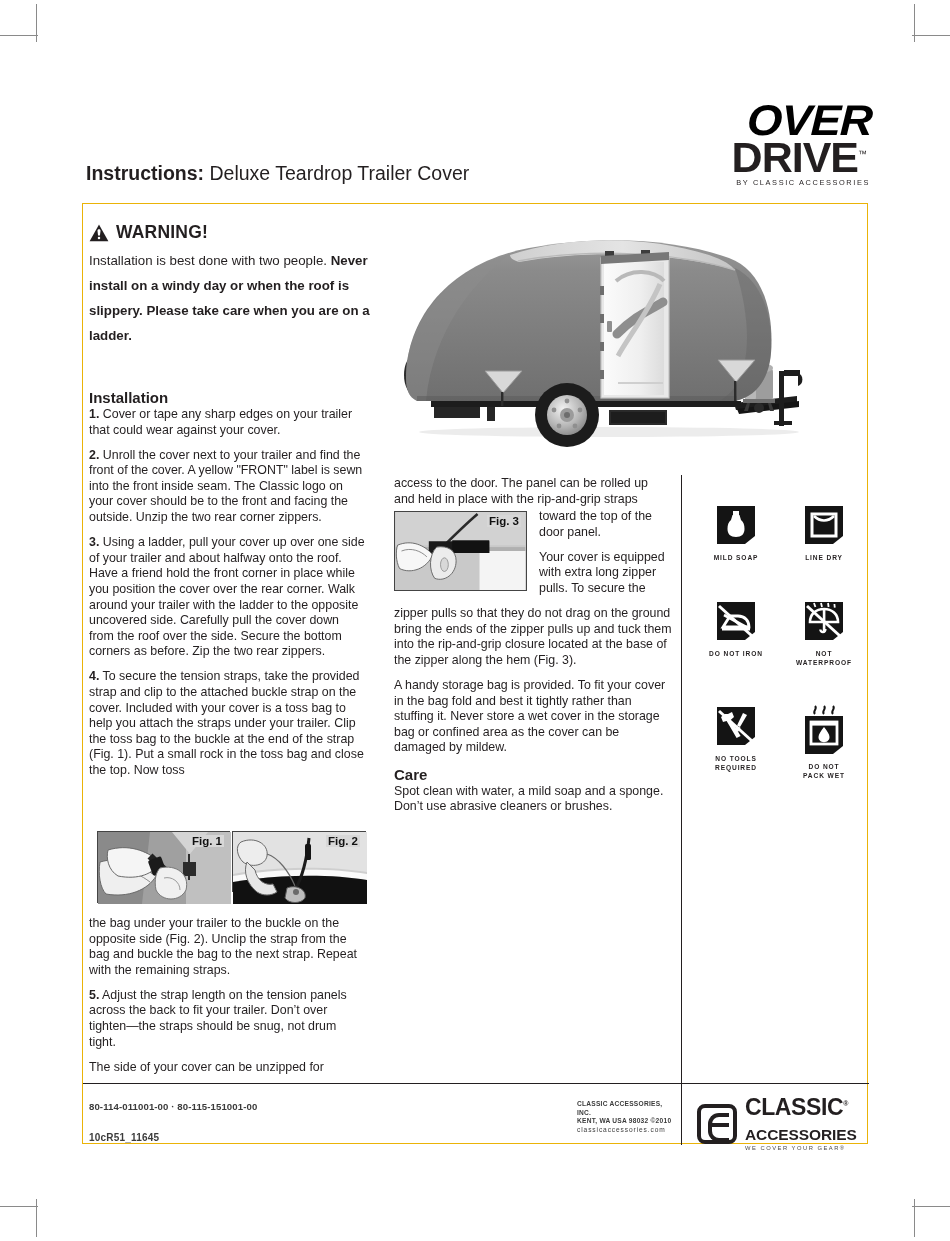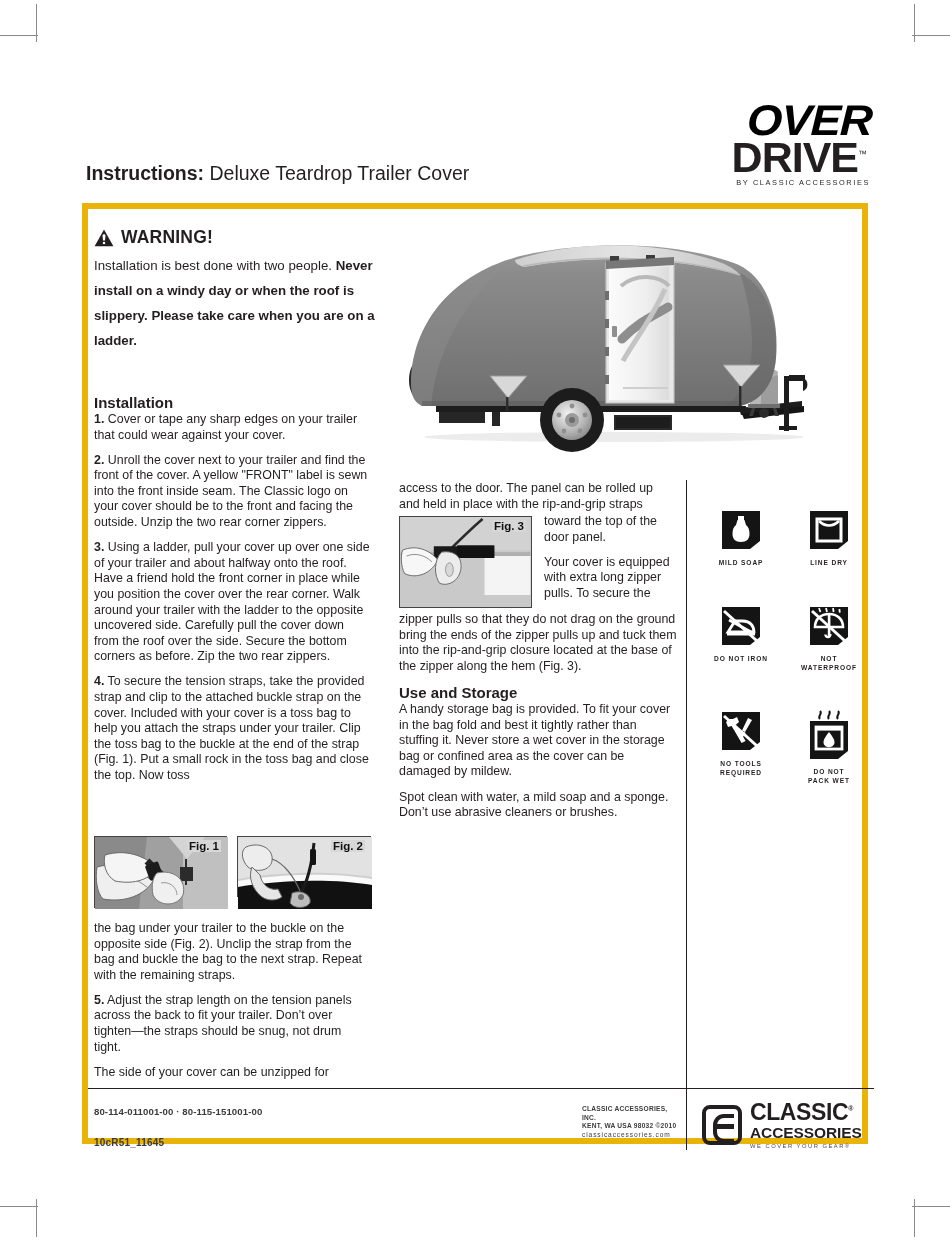--- a/index.html
+++ b/index.html
@@ -38,21 +38,21 @@
 
   #doc-title {
     position:absolute; left:86px; top:162px;
     font-size:19.5px; color:#231f20; white-space:nowrap;
   }
   #doc-title .bold { font-weight:bold; }
 
   
   #sheet {
     position:absolute; left:82px; top:203px; width:786px; height:941px;
-    border:6px solid #eab308;
+    border:1px solid #eab308;
   }
   #v-divider { position:absolute; left:598px; top:271px; width:1px; height:670px; background:#231f20; }
   #footer-rule { position:absolute; left:0px; top:879px; width:786px; height:1px; background:#231f20; }
   #footer-v   { position:absolute; left:598px; top:879px; width:1px; height:62px; background:#231f20; }
 
   
   #warning { position:absolute; left:6px; top:18px; width:288px; }
   .warn-head { display:flex; align-items:center; gap:7px; margin-bottom:5px; }
   .warn-head .wtxt { font-size:17.5px; font-weight:bold; letter-spacing:0.2px; }
   .warn-body { font-size:13.3px; line-height:25px; }
@@ -66,23 +66,23 @@
   #col-left { position:absolute; left:6px; top:185px; width:277px; }
   #col-right { position:absolute; left:311px; top:272px; width:278px; }
 
   
   .fig { position:relative; background:#c9c9c9; border:1px solid #444; }
   .fig .lab {
     position:absolute; right:5px; top:3px; font-size:11.5px;
     font-weight:bold; color:#111; background:#d7d7d7; padding:0 2px;
   }
   #fig-row { position:absolute; left:6px; top:627px; width:277px; height:72px; }
-  #fig1 { position:absolute; left:0;   top:0; width:133px; height:72px; }
+  #fig1 { position:absolute; left:8px;   top:0; width:133px; height:72px; }
   #fig2 { position:absolute; left:143px; top:0; width:134px; height:61px; }
-  #fig3 { float:left; width:133px; height:92px; margin:2px 12px 4px 0; }
+  #fig3 { float:left; width:133px; height:80px; margin:2px 12px 4px 0; }
 
   
   #trailer { position:absolute; left:296px; top:14px; width:484px; height:238px; }
 
   
   #care-grid {
     position:absolute; left:614px; top:300px; width:166px;
     display:grid; grid-template-columns:1fr 1fr; row-gap:38px; column-gap:10px;
   }
   .care-cell { text-align:center; }
@@ -110,21 +110,21 @@
     border:4.5px solid #231f20; border-right:none;
     border-radius:11px 0 0 11px;
   }
   #classic-logo .cl-mark::after {
     content:""; position:absolute; left:9px; top:15px; width:19px; height:4.5px;
     background:#231f20;
   }
   #classic-logo .cl-words { line-height:1; }
   #classic-logo .cl-1 { font-size:23px; font-weight:bold; letter-spacing:-0.4px; display:block; }
   #classic-logo .cl-1 .tm { font-size:7px; vertical-align:super; }
-  #classic-logo .cl-2 { font-size:15.5px; font-weight:bold; letter-spacing:-0.1px; display:block; margin-top:1px; }
+  #classic-logo .cl-2 { font-size:15.5px; font-weight:bold; letter-spacing:-0.1px; display:block; margin-top:8px; }
   #classic-logo .cl-3 { font-size:5.8px; letter-spacing:1.5px; display:block; margin-top:3px; color:#4a4a4a; }
 </style>
 </head>
 <body>
 
 <div class="crop v" style="left:36px; top:4px;"></div>
 <div class="crop h" style="left:0px;  top:35px;"></div>
 <div class="crop v" style="left:914px; top:4px;"></div>
 <div class="crop h" style="left:912px; top:35px;"></div>
 <div class="crop v" style="left:36px; top:1199px;"></div>
@@ -355,23 +355,23 @@
         <ellipse cx="50" cy="54" rx="4" ry="7" fill="#d8d8d8" stroke="#8a8a8a" stroke-width="0.8"></ellipse>
       </svg>
       <div class="lab">Fig. 3</div>
     </div>
 
     <p class="body">toward the top of the door panel.</p>
     <p class="body">Your cover is equipped with extra long zipper pulls. To secure the</p>
     <div style="clear:both;"></div>
     <p class="body">zipper pulls so that they do not drag on the ground bring the ends of the zipper pulls up and tuck them into the rip-and-grip closure located at the base of the zipper along the hem (Fig. 3).</p>
 
-    <h2 class="sec">Use and Storage</h2>
     <p class="body">A handy storage bag is provided. To fit your cover in the bag fold and best it tightly rather than stuffing it. Never store a wet cover in the storage bag or confined area as the cover can be damaged by mildew.</p>
 
+    <h2 class="sec">Care</h2>
     <p class="body">Spot clean with water, a mild soap and a sponge. Don’t use abrasive cleaners or brushes.</p>
   </div>
 
   <div id="care-grid">
 
     <div class="care-cell">
       <svg width="42" height="42" viewBox="0 0 42 42">
         <path d="M2 2 h38 v30 l-10 8 H2 Z" fill="#141414"></path>
         <rect x="18" y="7" width="6" height="4" fill="#fff"></rect>
         <path d="M17.5 11 h7 l1.5 5 c2.6 2.2 3.5 5 3.5 9 c0 5 -3 8 -8.5 8 c-5.5 0 -8.5 -3 -8.5 -8 c0 -4 .9 -6.8 3.5 -9 z" fill="#fff"></path>

